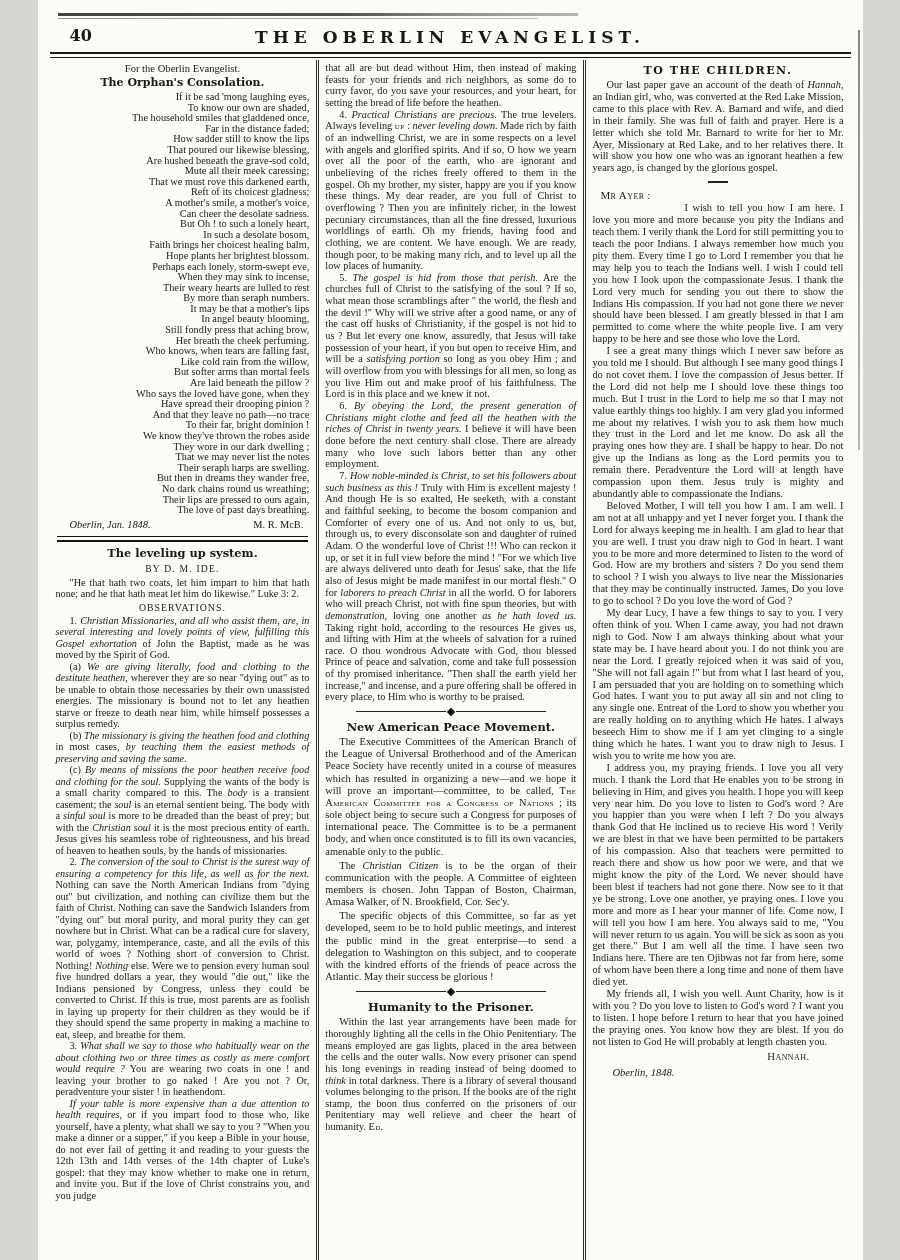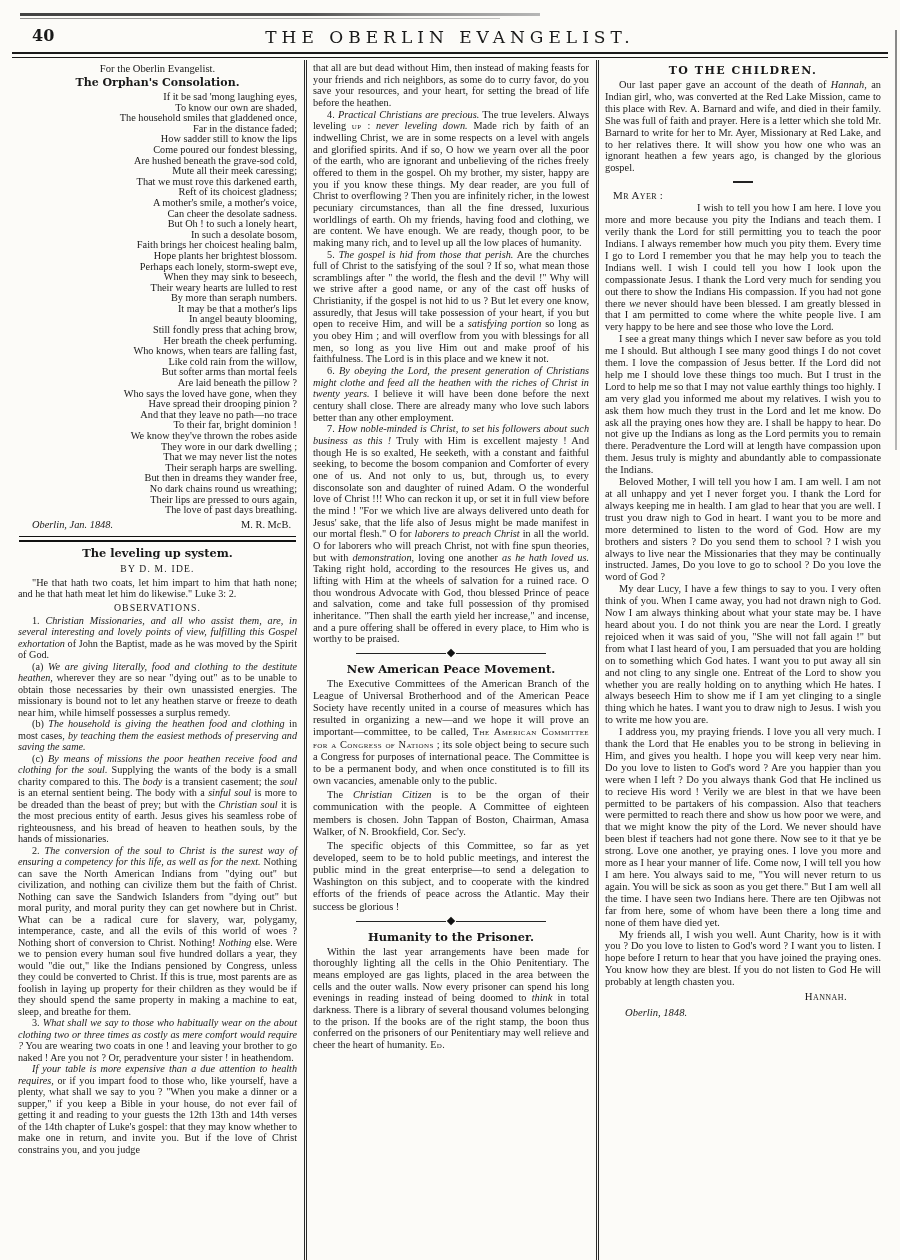--- a/index.html
+++ b/index.html
@@ -1,17 +1,17 @@
 <!DOCTYPE html>
 <html><head>
 <meta charset="utf-8">
 <style>
   html,body { margin:0; padding:0; background:#d8d6d0; }
   .page {
-    position:relative; width:900px; height:1260px; margin:0 auto;
+    position:relative; width:825px; height:1260px; margin:0 auto;
     background:#fcfbf8; color:#191919; overflow:hidden;
     font-family:"Liberation Serif", serif;
   }
   
   .top-broken-rule {
     position:absolute; top:13px; left:20px; width:520px; height:3px;
     background:linear-gradient(90deg,#222 0%,#333 55%,#777 75%,#aaa 100%);
     opacity:.85;
   }
   .top-broken-rule2 {
@@ -19,21 +19,21 @@
     background:linear-gradient(90deg,#444,#999); opacity:.6;
   }
   .masthead-row {
     position:absolute; top:24px; left:0; width:100%; height:26px;
   }
   .page-number {
     position:absolute; left:32px; top:2px; font-size:16px; font-weight:bold;
     font-family:"DejaVu Serif", serif;
   }
   .paper-title {
-    text-align:center; font-size:17px; letter-spacing:5px; font-weight:400;
+    text-align:center; font-size:17px; letter-spacing:5px; font-weight:700;
     font-family:"DejaVu Serif", serif; padding-top:3px;
   }
   .masthead-rule {
     position:absolute; top:52px; left:12px; right:12px; height:3px;
     border-top:2px solid #1a1a1a; border-bottom:1px solid #1a1a1a;
   }
   .scan-edge {
     position:absolute; top:30px; right:3px; width:2px; height:420px;
     background:linear-gradient(#555,#999); opacity:.7;
   }
@@ -112,33 +112,33 @@
     <div class="col col1">
       <p class="poem-source">For the Oberlin Evangelist.</p>
       <p class="poem-title">The Orphan's Consolation.</p>
 
       <div class="poem">
           <p>If it be sad 'mong laughing eyes,</p>
           <p>To know our own are shaded,</p>
           <p>The household smiles that gladdened once,</p>
           <p>Far in the distance faded;</p>
           <p>How sadder still to know the lips</p>
-          <p>Come poured our fondest blessing,</p>
+          <p>That poured our likewise blessing,</p>
           <p>Are hushed beneath the grave-sod cold,</p>
           <p>Mute all their meek caressing;</p>
           <p>That we must rove this darkened earth,</p>
           <p>Reft of its choicest gladness;</p>
           <p>A mother's smile, a mother's voice,</p>
           <p>Can cheer the desolate sadness.</p>
           <p>But Oh ! to such a lonely heart,</p>
           <p>In such a desolate bosom,</p>
           <p>Faith brings her choicest healing balm,</p>
           <p>Hope plants her brightest blossom.</p>
           <p>Perhaps each lonely, storm-swept eve,</p>
-          <p>When they may sink to beseech,</p>
+          <p>When they may sink to incense,</p>
           <p>Their weary hearts are lulled to rest</p>
           <p>By more than seraph numbers.</p>
           <p>It may be that a mother's lips</p>
           <p>In angel beauty blooming,</p>
           <p>Still fondly press that aching brow,</p>
           <p>Her breath the cheek perfuming.</p>
           <p>Who knows, when tears are falling fast,</p>
           <p>Like cold rain from the willow,</p>
           <p>But softer arms than mortal feels</p>
           <p>Are laid beneath the pillow ?</p>
@@ -164,21 +164,21 @@
       <div class="rule-divider"></div>
 
       <p class="art-title">The leveling up system.</p>
       <p class="byline">BY D. M. IDE.</p>
       <p class="p epigraph">"He that hath two coats, let him impart to him that hath none; and he that hath meat let him do likewise." Luke 3: 2.</p>
       <p class="sect-head">OBSERVATIONS.</p>
 
       <div>
           <p class="p">1. <i>Christian Missionaries, and all who assist them, are, in several interesting and lovely points of view, fulfilling this Gospel exhortation</i> of John the Baptist, made as he was moved by the Spirit of God.</p>
           <p class="p">(a) <i>We are giving literally, food and clothing to the destitute heathen,</i> wherever they are so near "dying out" as to be unable to obtain those necessaries by their own unassisted energies.  The missionary is bound not to let any heathen starve or freeze to death near him, while himself possesses a surplus remedy.</p>
-          <p class="p">(b) <i>The household is giving the heathen food and clothing</i> in most cases, <i>by teaching them the easiest methods of preserving and saving the same.</i></p>
+          <p class="p">(b) <i>The missionary is giving the heathen food and clothing</i> in most cases, <i>by teaching them the easiest methods of preserving and saving the same.</i></p>
           <p class="p">(c) <i>By means of missions the poor heathen receive food and clothing for the soul.</i>  Supplying the wants of the body is a small charity compared to this.  The <i>body</i> is a transient casement; the <i>soul</i> is an eternal sentient being. The body with a <i>sinful soul</i> is more to be dreaded than the beast of prey; but with the <i>Christian soul</i> it is the most precious entity of earth.  Jesus gives his seamless robe of righteousness, and his bread of heaven to heathen souls, by the hands of missionaries.</p>
           <p class="p">2. <i>The conversion of the soul to Christ is the surest way of ensuring a competency for this life, as well as for the next.</i>  Nothing can save the North American Indians from "dying out" but civilization, and nothing can civilize them but the faith of Christ.  Nothing can save the Sandwich Islanders from "dying out" but moral purity, and moral purity they can get nowhere but in Christ. What can be a radical cure for slavery, war, polygamy, intemperance, caste, and all the evils of this world of woes ?  Nothing short of conversion to Christ.  Nothing! <i>Nothing</i> else.   Were we to pension every human soul five hundred dollars a year, they would "die out," like the Indians pensioned by Congress, unless they could be converted to Christ.  If this is true, most parents are as foolish in laying up property for their children as they would be if they should spend the same property in making a machine to eat, sleep, and breathe for them.</p>
           <p class="p">3. <i>What shall we say to those who habitually wear on the about clothing two or three times as costly as mere comfort would require ?</i>  You are wearing two coats in one ! and leaving your brother to go naked !  Are you not ?  Or, peradventure your sister !  in heathendom.</p>
           <p class="p"><i>If your table is more expensive than a due attention to health requires,</i> or if you impart food to those who, like yourself, have a plenty, what shall we say to you ? "When you make a dinner or a supper," if you keep a Bible in your house, do not ever fail of getting it and reading to your guests the 12th 13th and 14th verses of the 14th chapter of Luke's gospel: that they may know whether to make one in return, and invite you. But if the love of Christ constrains you, and you judge</p>
         </div>
     </div>
 
     <div class="col col2">
       <div class="cont">
           <p class="p">that all are but dead without Him, then instead of making feasts for your friends and rich neighbors, as some do to curry favor, do you save your resources, and your heart, for setting the bread of life before the heathen.</p>

